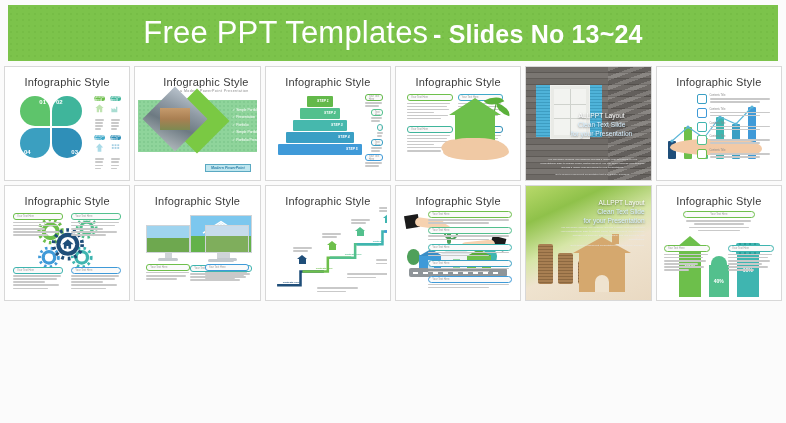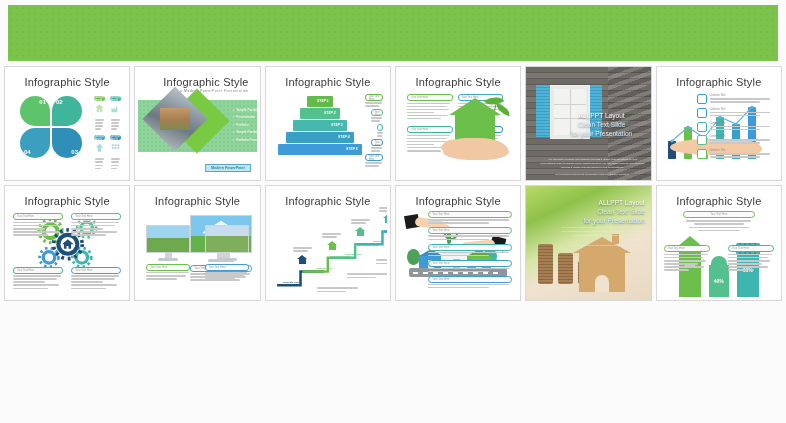--- a/index.html
+++ b/index.html
@@ -163,20 +163,24 @@
   .s12-right{position:absolute;right:4px;top:56px;width:46px;}
   .s12-top{position:absolute;left:50%;transform:translateX(-50%);top:22px;width:72px;}
 </style>
 </head>
 <body>
 
 <div id="page">
 
   <div id="banner">
     <div class="dots"></div>
+    <div id="banner-title">
+      <span class="big">Free PPT Templates</span>
+      <span class="small">- Slides No 13~24</span>
+    </div>
   </div>
 
   <div id="grid">
 
     <div class="thumb">
       <div class="slide">
         <div class="s-title">Infographic Style</div>
 
         <div class="quad-wrap">
           <div class="q tl">

